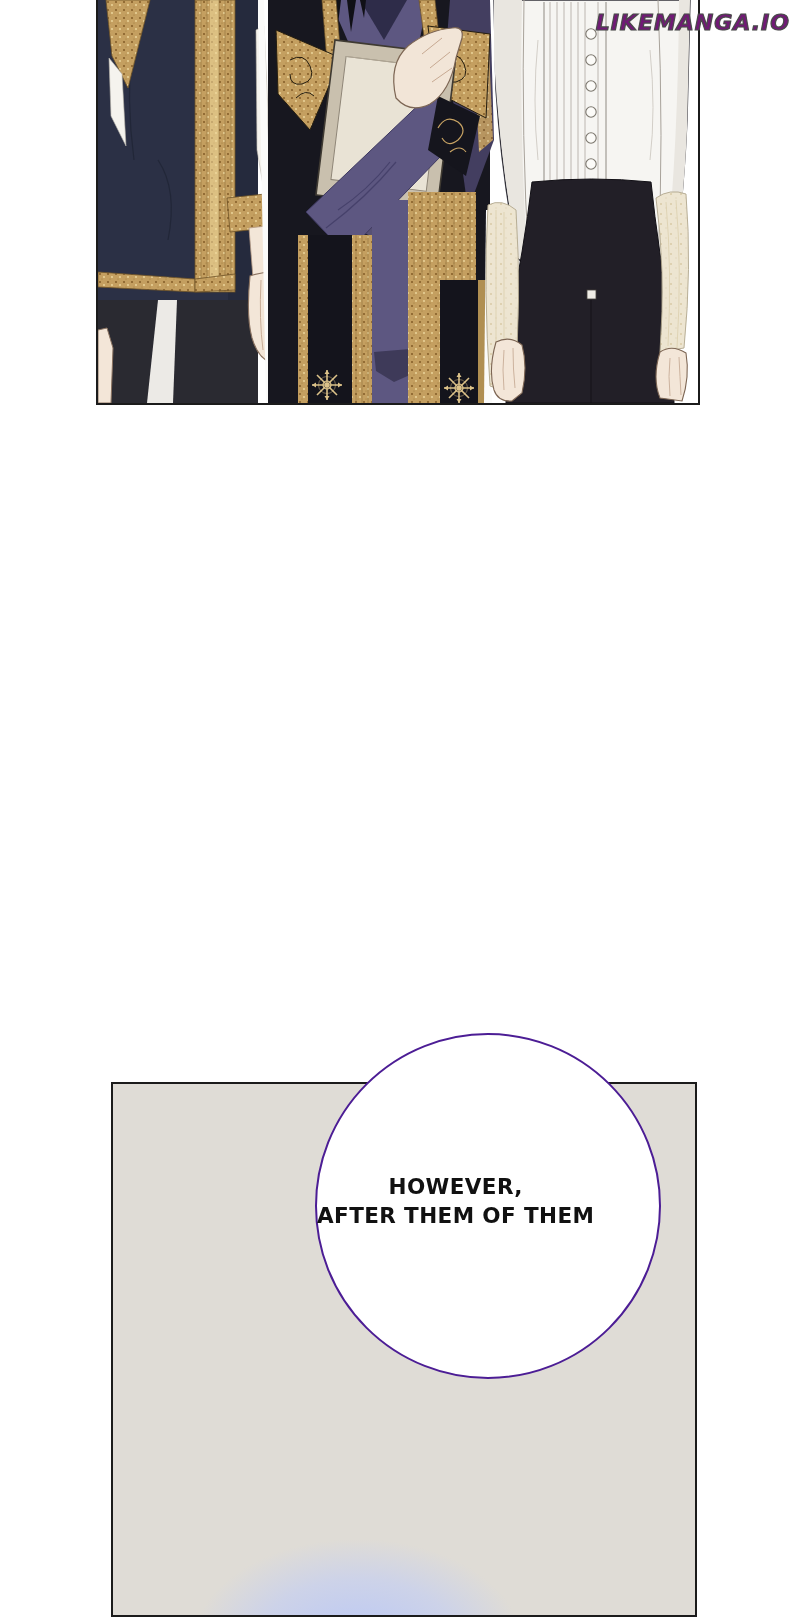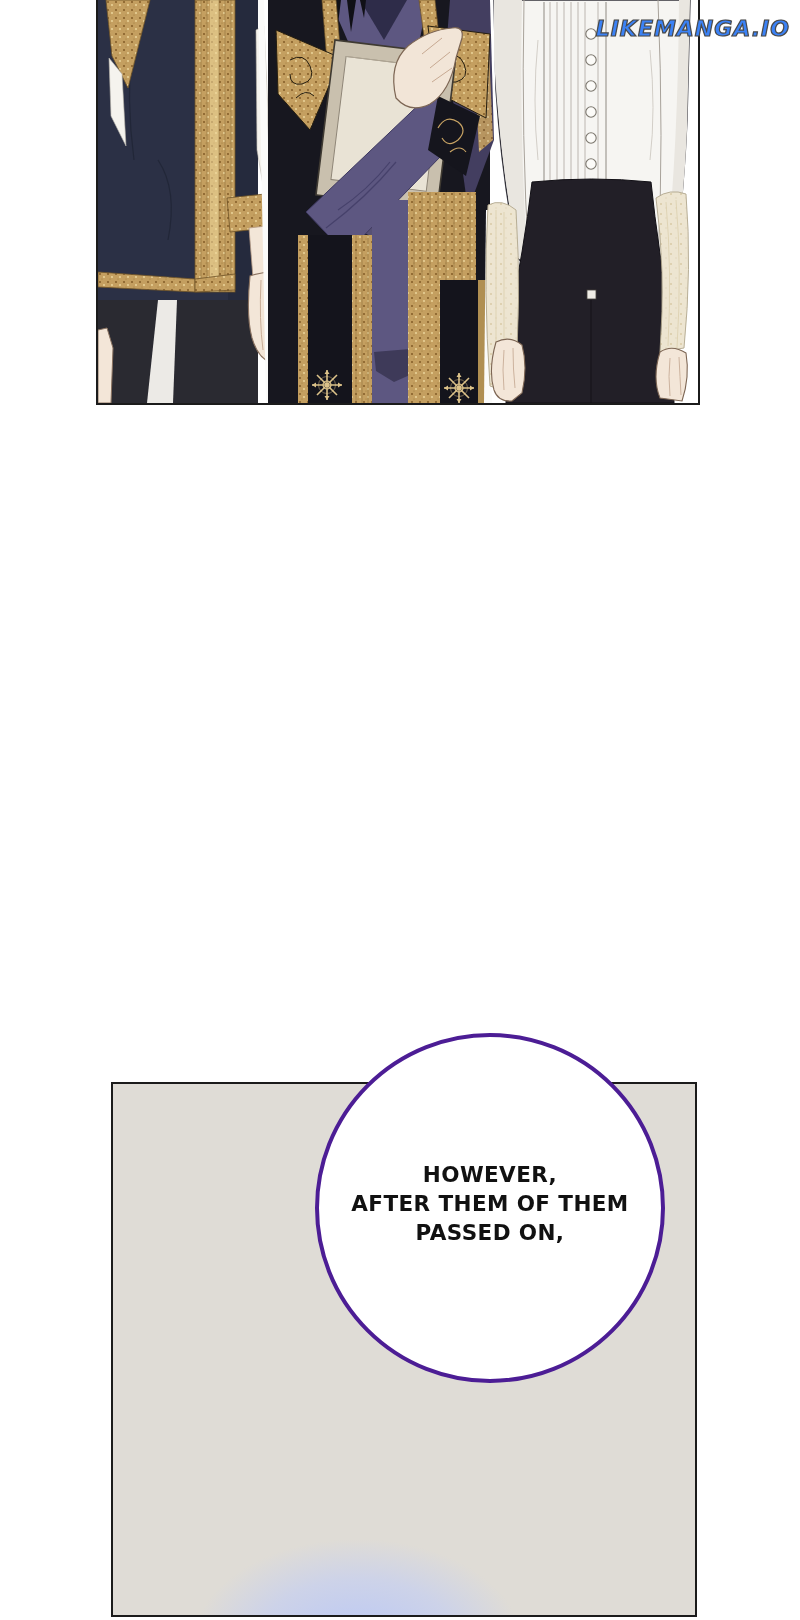--- a/index.html
+++ b/index.html
@@ -6,36 +6,36 @@
   #page{position:relative;width:800px;height:1620px;background:#ffffff;overflow:hidden;
         font-family:"DejaVu Sans","Liberation Sans",sans-serif;}
 
   
   .panel-top{position:absolute;left:96px;top:0;width:604px;height:405px;
              box-sizing:border-box;border:2px solid #1b1b1b;border-top:none;
              background:#ffffff;overflow:hidden;}
   .panel-top svg{display:block;width:100%;height:100%;}
 
   
-  .watermark{position:absolute;top:16px;right:10px;z-index:30;
+  .watermark{position:absolute;top:10px;right:10px;z-index:30;
              font-size:22px;font-weight:bold;font-style:italic;letter-spacing:1px;
-             color:#3b82f6;-webkit-text-stroke:1.2px #4a4a4a;
+             color:#701a75;-webkit-text-stroke:1.2px #4a4a4a;
              text-shadow:0 0 1px #555;white-space:nowrap;}
 
   
   .panel-bottom{position:absolute;left:111px;top:1082px;width:586px;height:535px;
                 box-sizing:border-box;border:2px solid #1b1b1b;
                 background-color:#dfdcd6;
                 background-image:radial-gradient(ellipse 230px 150px at 42% 106%,
                     rgba(183,198,248,0.95) 0%, rgba(190,203,248,0.55) 45%, rgba(190,203,248,0) 72%);}
 
   
   .bubble{position:absolute;left:315px;top:1033px;width:342px;height:342px;
-          background:#ffffff;border:4px solid #4c1d95;border-radius:50%;
-          z-index:20;display:flex;align-items:center;justify-content:center;}
+          background:#ffffff;border:2px solid #4c1d95;border-radius:50%;
+          z-index:20;display:flex;align-items:center;justify-content:flex-start;}
   .bubble-text{transform:translateY(-5px);text-align:center;
                font-size:21.5px;line-height:29px;font-weight:bold;color:#111111;
                letter-spacing:0.4px;}
   .bubble-text span{display:block;white-space:nowrap;}
 </style>
 </head>
 <body>
 
 <div id="page">
 
@@ -187,17 +187,16 @@
   </div>
 
   <div class="watermark">LIKEMANGA.IO</div>
 
   <div class="panel-bottom"></div>
 
   <div class="bubble">
     <div class="bubble-text">
       <span>HOWEVER,</span>
       <span>AFTER THEM OF THEM</span>
-      <span>PASSED ON,</span>
     </div>
   </div>
 
 </div>
 
 </body></html>

